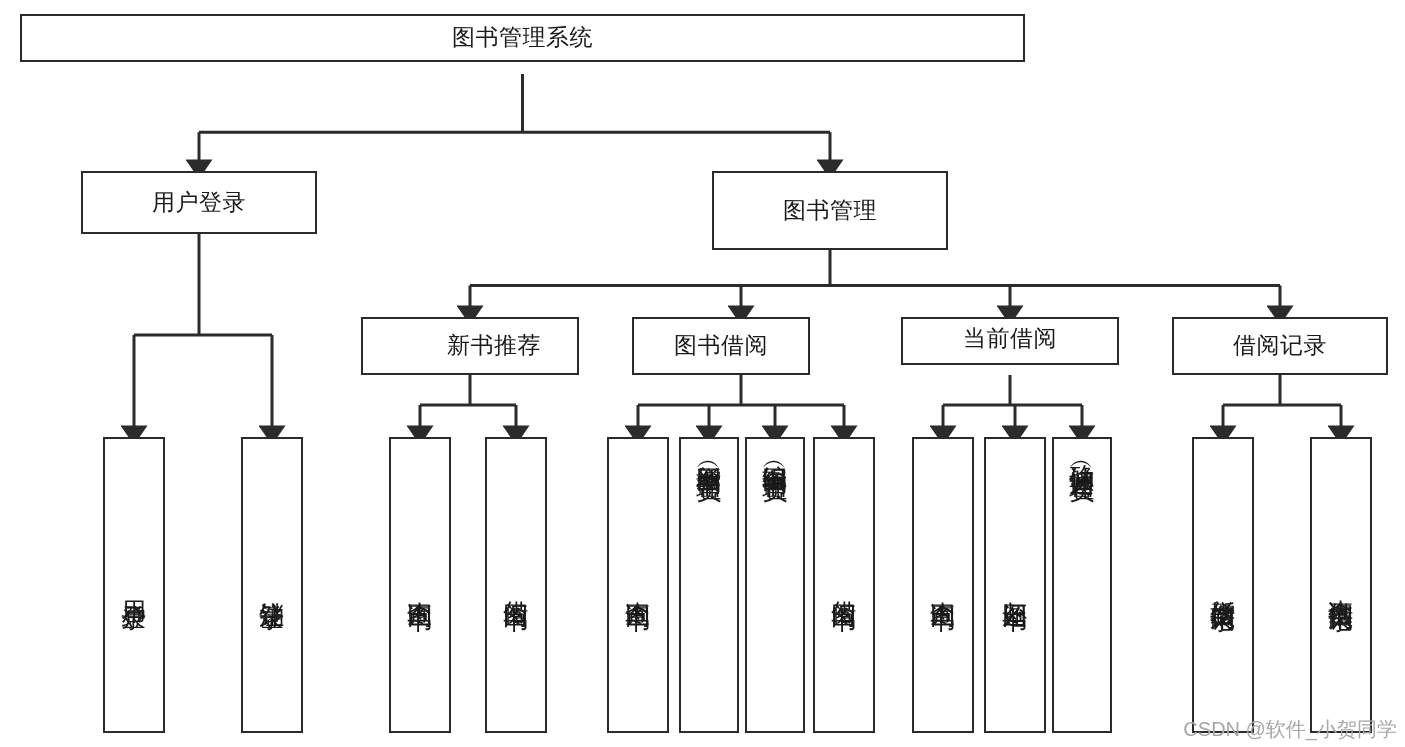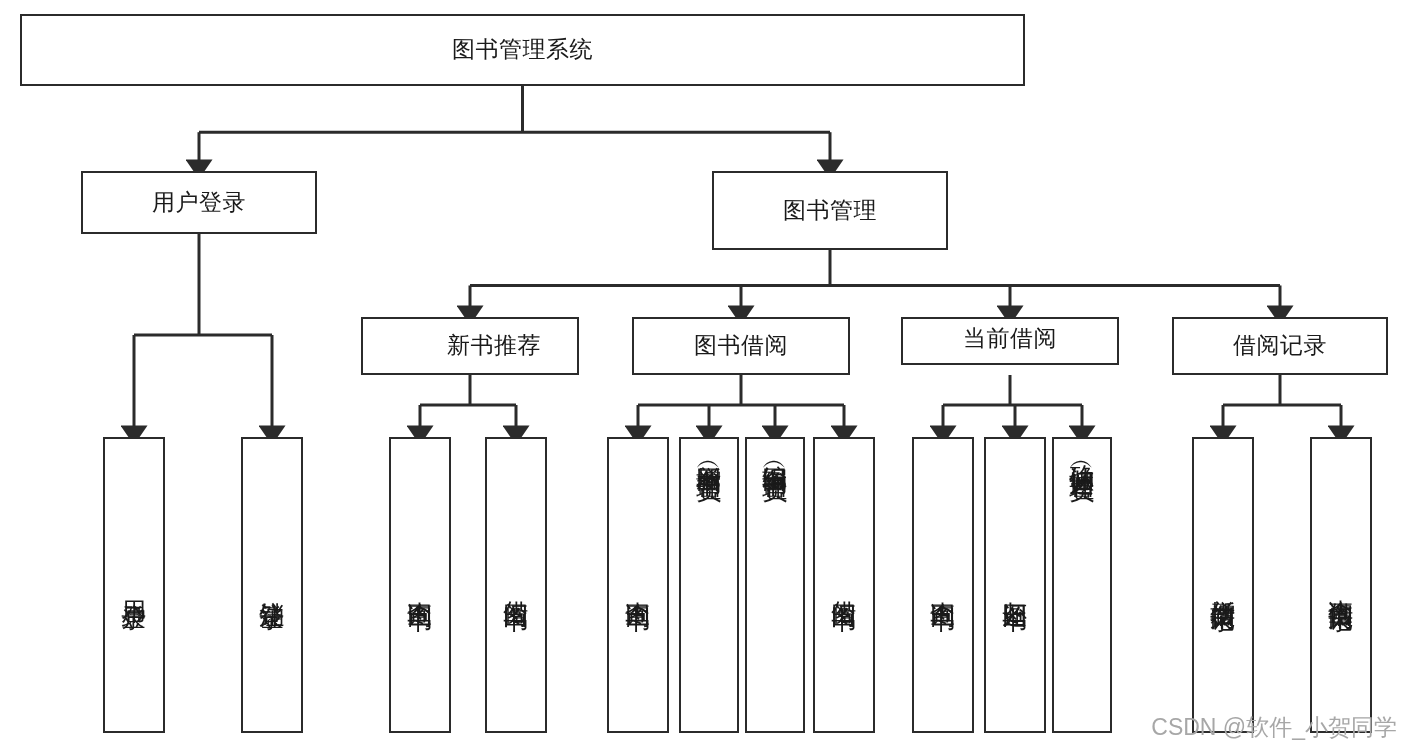--- a/index.html
+++ b/index.html
@@ -64,21 +64,21 @@
   .node.vertical.align-center {
     align-items: center;
   }
   .node.vertical.align-top .node-label {
     margin-top: 6px;
   }
   #watermark {
     position: absolute;
     right: 8px;
     bottom: 4px;
-    font-size: 23px;
+    font-size: 20px;
     color: #a7a7a7;
     z-index: 5;
     white-space: pre;
     font-family: "Liberation Sans", "DejaVu Sans", sans-serif;
   }
 </style>
 </head>
 <body>
 
 <div id="diagram-root">
@@ -119,35 +119,35 @@
         <line x1="943" y1="405" x2="943" y2="435" marker-end="url(#arrowhead)"></line>
         <line x1="1015" y1="405" x2="1015" y2="435" marker-end="url(#arrowhead)"></line>
         <line x1="1082" y1="405" x2="1082" y2="435" marker-end="url(#arrowhead)"></line>
         <line x1="1280" y1="375" x2="1280" y2="405"></line>
         <line x1="1223" y1="405" x2="1341" y2="405"></line>
         <line x1="1223" y1="405" x2="1223" y2="435" marker-end="url(#arrowhead)"></line>
         <line x1="1341" y1="405" x2="1341" y2="435" marker-end="url(#arrowhead)"></line>
       </g>
   </svg>
 
-  <div class="node root horizontal" style="left: 20px; top: 14px; width: 1005px; height: 72px;">
+  <div class="node root horizontal" style="left: 20px; top: 14px; width: 1005px; height: 48px;">
     <span class="node-label">图书管理系统</span>
   </div>
 
   <div class="node horizontal" style="left: 81px; top: 171px; width: 236px; height: 63px;">
     <span class="node-label">用户登录</span>
   </div>
   <div class="node horizontal" style="left: 712px; top: 171px; width: 236px; height: 79px;">
     <span class="node-label">图书管理</span>
   </div>
 
   <div class="node horizontal" style="left: 361px; top: 317px; width: 218px; height: 58px; padding-left: 48px;">
     <span class="node-label">新书推荐</span>
   </div>
-  <div class="node horizontal" style="left: 632px; top: 317px; width: 218px; height: 58px;">
+  <div class="node horizontal" style="left: 632px; top: 317px; width: 178px; height: 58px;">
     <span class="node-label">图书借阅</span>
   </div>
   <div class="node horizontal" style="left: 901px; top: 317px; width: 218px; height: 48px; font-family: Liberation Mono, monospace;">
     <span class="node-label">当前借阅</span>
   </div>
   <div class="node horizontal" style="left: 1172px; top: 317px; width: 216px; height: 58px;">
     <span class="node-label">借阅记录</span>
   </div>
 
   <div class="node vertical align-center" style="left: 103px; top: 437px; width: 62px; height: 296px;">

